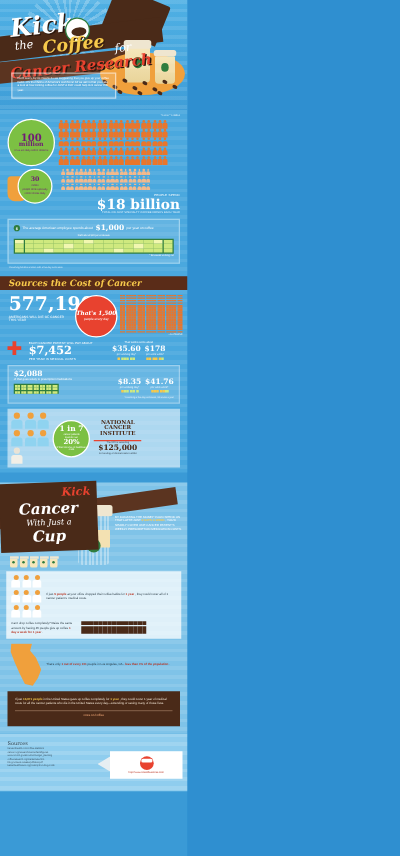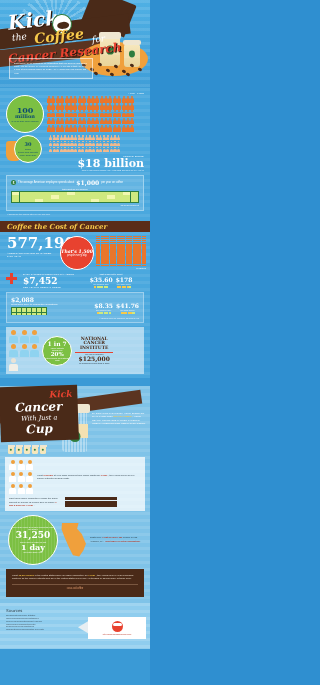--- a/index.html
+++ b/index.html
@@ -113,21 +113,21 @@
   .bar.red { background:#5a2c18; }
   .bar.red span { color:#f7c94b; }
 
   
   .sec-coffee { background:#4aa8de; padding:4px 0 6px; position:relative;
     background-image:repeating-linear-gradient(180deg, rgba(255,255,255,.07) 0 3px, rgba(255,255,255,0) 3px 7px); }
   .row { display:flex; }
   .circ {
     border-radius:50%; background:#7cc043; border:1.6px solid #fff;
     display:flex; flex-direction:column; align-items:center; justify-content:center;
-    color:#0c4a6e; text-align:center; flex:none;
+    color:#701a75; text-align:center; flex:none;
   }
   .circ .big { font-size:8px; font-weight:bold; font-family:"DejaVu Serif", serif; line-height:1; }
   .circ .big.sm { font-size:5px; }
   .circ .sub { font-size:2.1px; line-height:1.2; padding:0 2px; margin-top:1px; }
 
   .people-grid { display:flex; flex-wrap:wrap; align-content:flex-start; }
   .p-ico { width:4px; height:7px; position:relative; margin:0 .4px .3px 0; }
   .p-ico::before {
     content:""; position:absolute; left:1px; top:0; width:2px; height:2px;
     border-radius:50%; background:#e8762c;
@@ -628,21 +628,21 @@
             <i class=""></i>
             <i class=""></i>
           </div>
         <div class="cal-note" style="text-align:right;margin-top:1px;">= 52 weeks working out</div>
       </div>
     </div>
     <div style="font-size:1.8px;color:#dff0fb;padding:2px 7px 0;">*Assuming full-time workers with a five-day work week</div>
   </div>
 
   <div class="bar red">
-    <span>Coffee the Cost of Cancer</span>
+    <span>Sources the Cost of Cancer</span>
   </div>
 
   <div class="sec-cancer">
     <div class="row" style="align-items:flex-start;gap:2px;">
       <div style="flex:none;width:58px;">
         <div class="hero-num">577,190</div>
         <div class="hero-sub cap">AMERICANS WILL DIE OF CANCER THIS YEAR</div>
       </div>
       <div class="red-circ">
         <div class="t1">That's 1,500</div>
@@ -1323,27 +1323,20 @@
             <i></i>
             <i></i>
             <i></i>
             <i></i>
             <i></i>
           </div>
       </div>
     </div>
 
     <div class="flex" style="gap:3px;align-items:center;padding:4px 5px 0 8px;">
-      <div class="green-big">
-        <div class="s1">We'd nearly cover all of NCI's clinical trial costs for 2012 if</div>
-        <div class="n1">31,250</div>
-        <div class="s1">people gave up coffee for just</div>
-        <div class="n2">1 day</div>
-        <div class="s1">out of the whole year.</div>
-      </div>
       <div class="calif"></div>
       <div class="la-note" style="flex:1;">
         <span>That's only</span>
         <b>1 out of every 101</b>
         <span>people in Los Angeles, CA -</span>
         <b>less than 1% of the population</b>
         <span>.</span>
       </div>
     </div>
 

